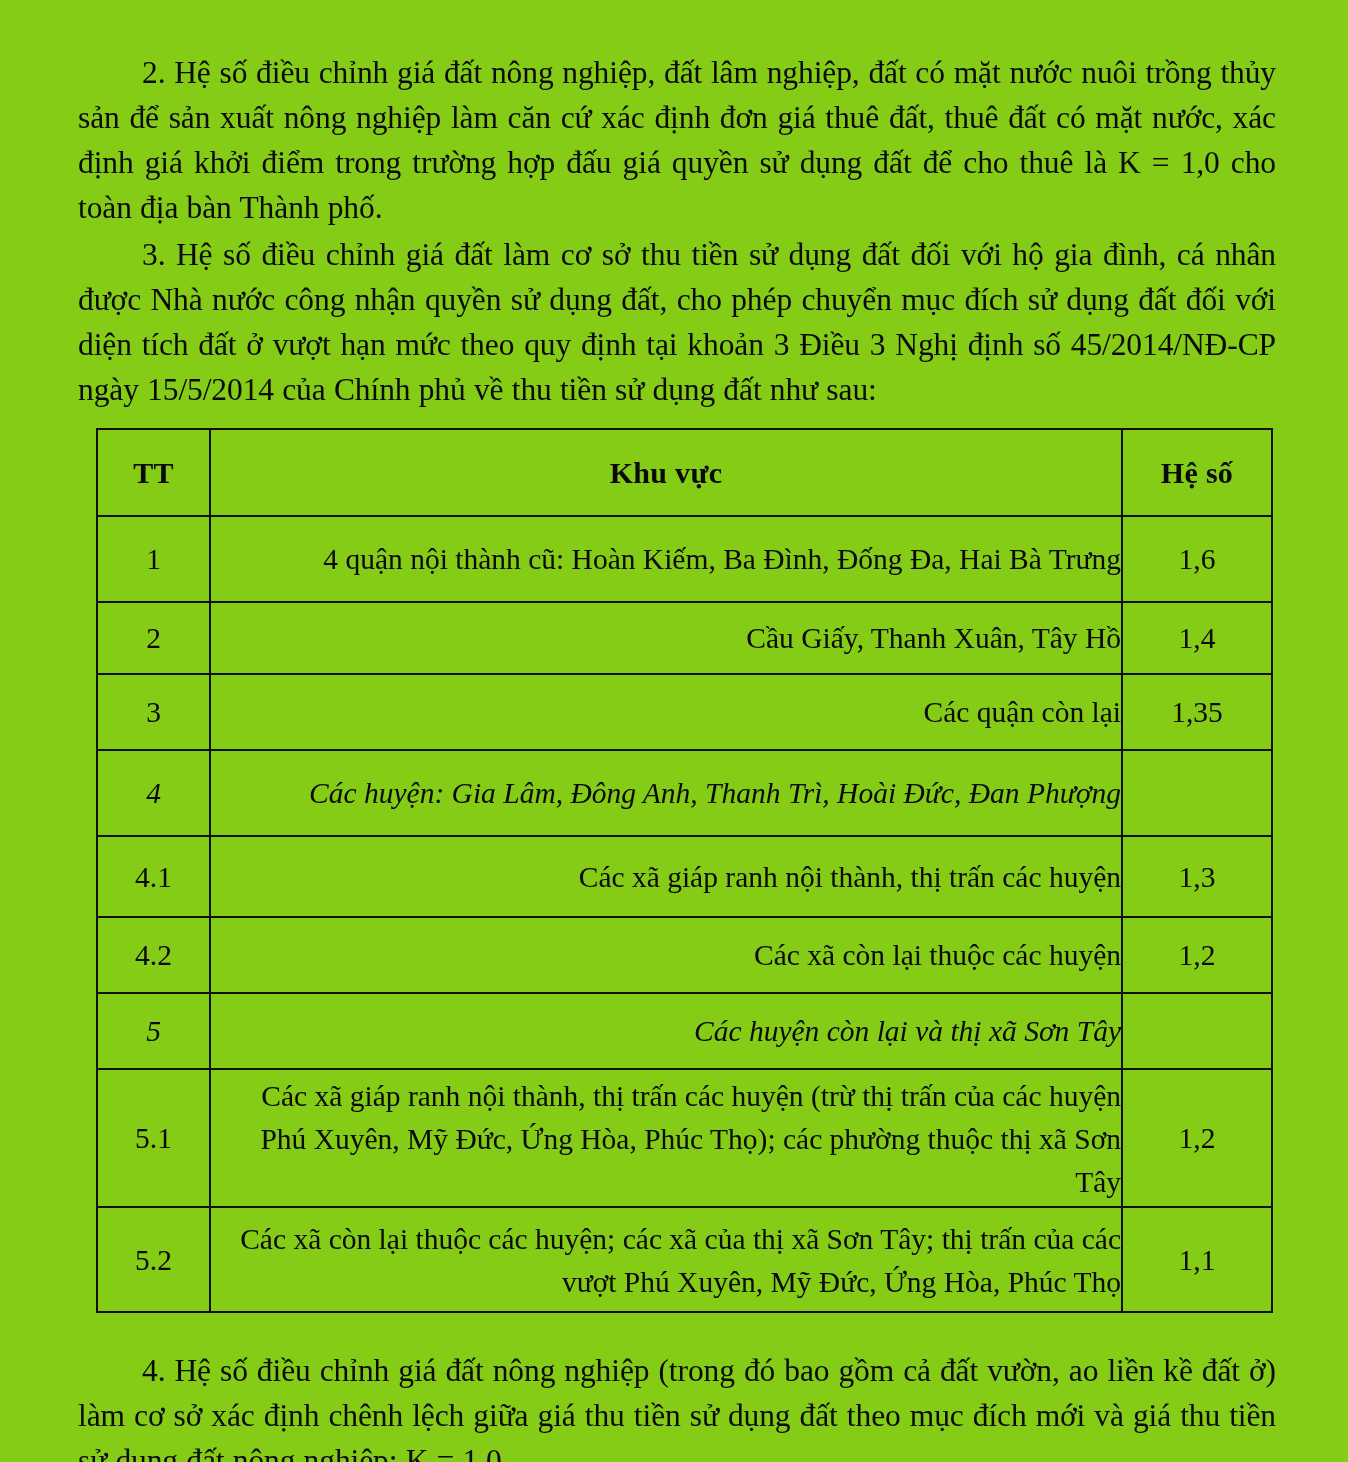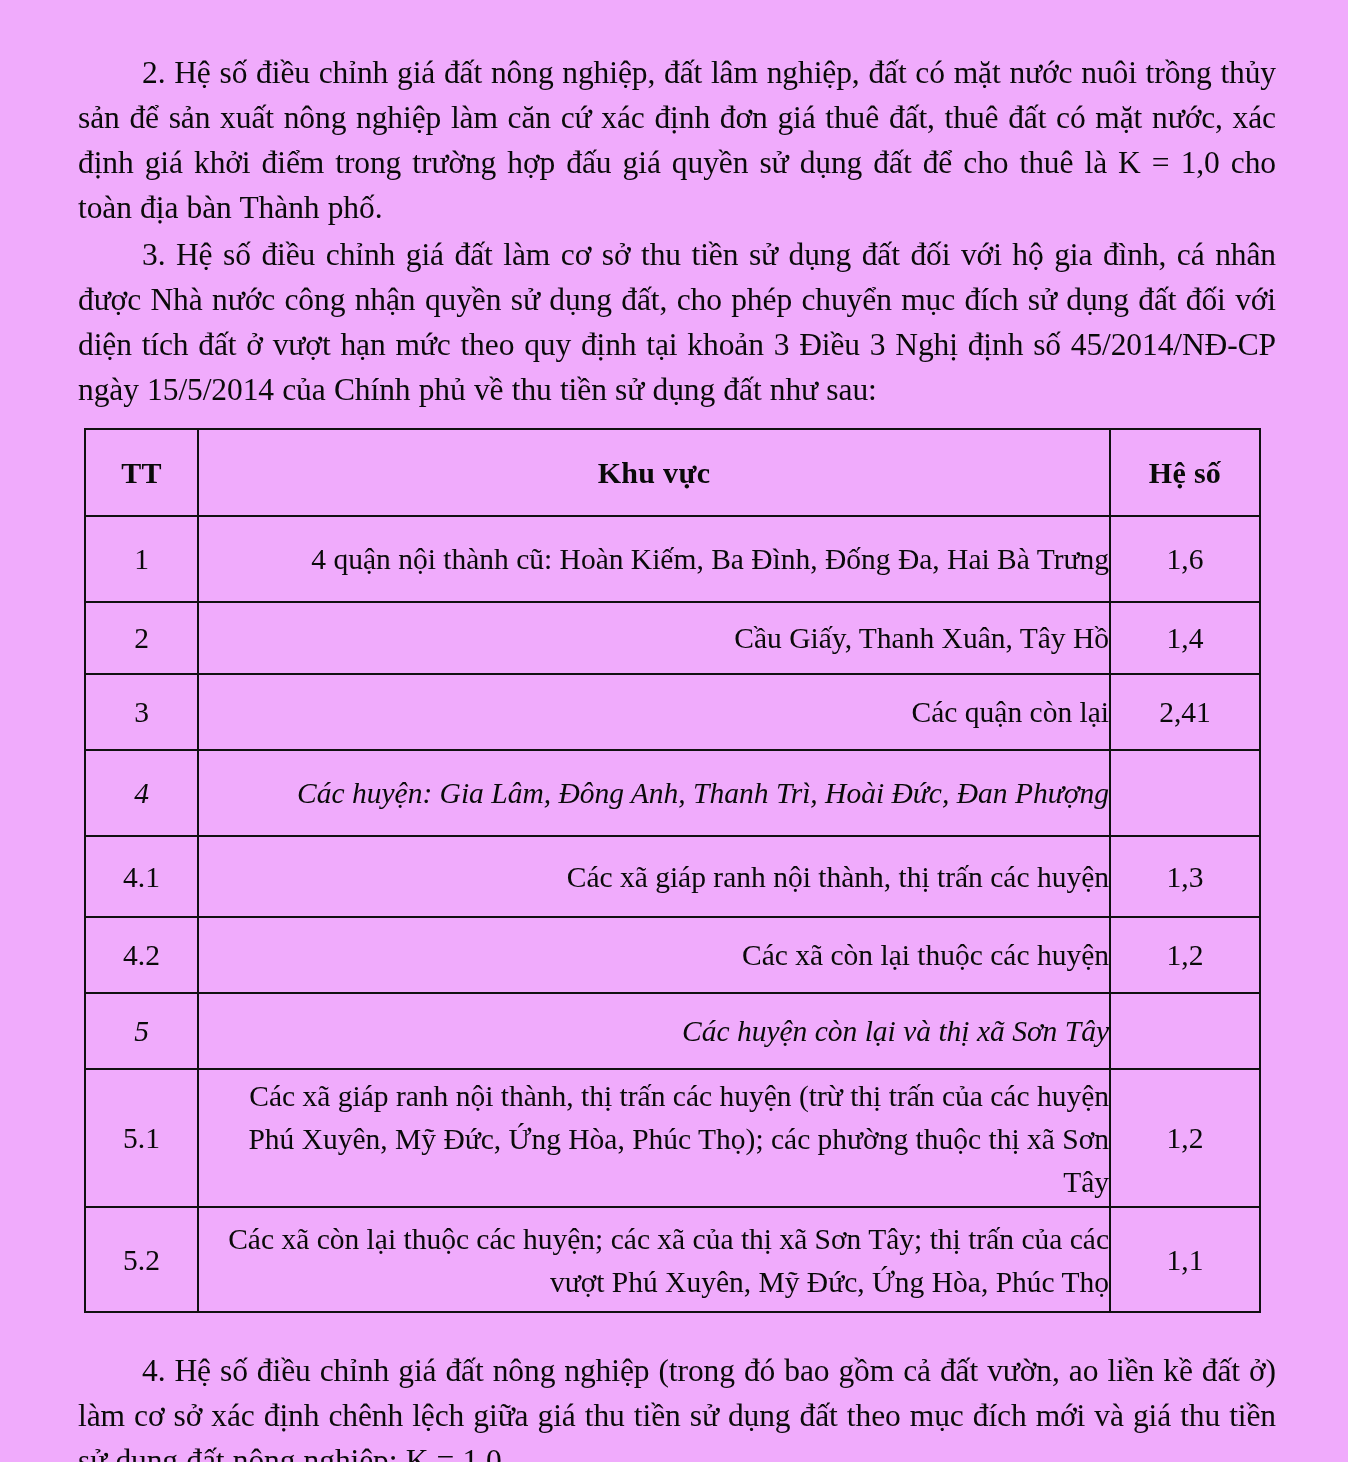--- a/index.html
+++ b/index.html
@@ -6,21 +6,21 @@
   html, body {
     margin: 0;
     padding: 0;
     background: #ffffff;
   }
 
   #page {
     position: relative;
     width: 1348px;
     height: 1462px;
-    background: #f0abfc;
+    background: #84cc16;
     font-family: "Liberation Serif", "DejaVu Serif", serif;
     color: #0a0a0a;
     overflow: hidden;
     box-sizing: border-box;
   }
 
   
   .para {
     position: absolute;
     left: 78px;
@@ -34,21 +34,21 @@
     word-spacing: 0.5px;
   }
 
   #para-2 { top: 18px; }
   #para-3 { top: 200px; }
   #para-4 { top: 1316px; }
 
   
   #coef-table-wrap {
     position: absolute;
-    left: 84px;
+    left: 96px;
     top: 428px;
     width: 1175px;
   }
 
   table.coef {
     border-collapse: collapse;
     width: 100%;
     table-layout: fixed;
     font-size: 29.5px;
     line-height: 40px;
@@ -149,21 +149,21 @@
 
         <tr class="r-2">
           <td class="tt">2</td>
           <td class="area">Cầu Giấy, Thanh Xuân, Tây Hồ</td>
           <td class="coef-val">1,4</td>
         </tr>
 
         <tr class="r-3">
           <td class="tt">3</td>
           <td class="area">Các quận còn lại</td>
-          <td class="coef-val">2,41</td>
+          <td class="coef-val">1,35</td>
         </tr>
 
         <tr class="r-4 group">
           <td class="tt">4</td>
           <td class="area">Các huyện: Gia Lâm, Đông Anh, Thanh Trì, Hoài Đức, Đan Phượng</td>
           <td class="coef-val"></td>
         </tr>
 
         <tr class="r-41">
           <td class="tt">4.1</td>

